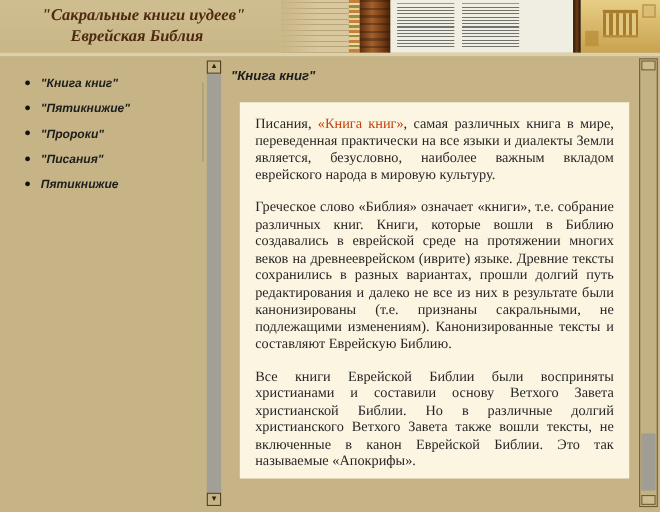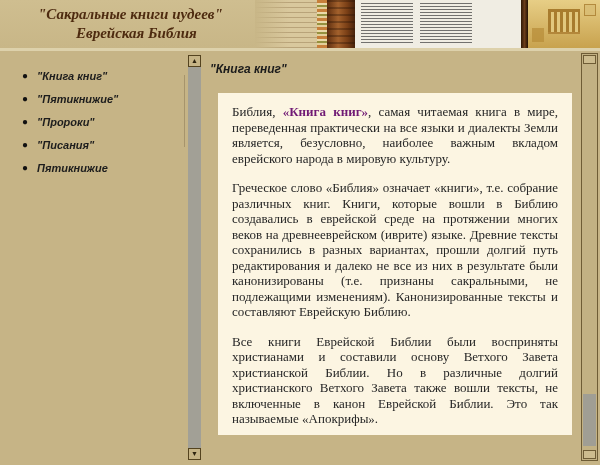--- a/index.html
+++ b/index.html
@@ -16,21 +16,21 @@
     background:linear-gradient(180deg,#cfbe90,#c8b687);
     border-bottom:3px solid #ddd1ab;
   }
   .banner-title1, .banner-title2 {
     position:absolute;
     font-family:"Liberation Serif", serif;
     font-style:italic; font-weight:bold;
     font-size:15px; color:#4e2b10; white-space:nowrap;
   }
   .banner-title1 { top:6px; left:38px; }
-  .banner-title2 { top:25px; left:76px;font-family:Liberation Serif, serif; }
+  .banner-title2 { top:25px; left:64px;font-family:Liberation Serif, serif; }
 
   .banner-art { position:absolute; top:0; right:0; width:345px; height:48px; display:flex; overflow:hidden; }
   .manuscript {
     width:62px; height:48px; position:relative;
     background-image:
       linear-gradient(90deg, #c8b687 0, rgba(200,182,135,0) 55%),
       repeating-linear-gradient(180deg, rgba(125,95,55,0) 0 2px, rgba(125,95,55,.35) 2px 3px, rgba(125,95,55,0) 3px 5px);
     background-color:#d9c89d;
   }
   .ornament {
@@ -95,21 +95,21 @@
   .content-box {
     margin:17px 8px 0 17px; width:354px; height:342px; box-sizing:border-box;
     overflow:hidden;
     background:#fcf5e2;
     padding:11px 14px 0 14px;
     font-family:"Liberation Serif", serif;
     font-size:13px; line-height:15.5px; color:#262626;
     text-align:justify;
   }
   .content-box p { margin:0 0 14px 0; }
-  .em-maroon { color:#701a75; font-weight:bold; }
+  .em-maroon { color:#c2410c; font-weight:normal; }
 
   
   .right-scrollbar {
     position:absolute; top:53px; right:2px; width:17px; height:408px;
     background:#c2b183; border:1px solid #6e5c35; box-sizing:border-box;
   }
   .rs-box {
     position:absolute; left:1px; right:1px; height:9px;
     background:#cdbc8e; border:1px solid #6e5c35; box-sizing:border-box; cursor:pointer;
   }
@@ -168,21 +168,21 @@
   <div class="vline"></div>
 
   <div class="mid-scrollbar">
     <div class="sb-btn up">▲</div>
     <div class="sb-btn down">▼</div>
   </div>
 
   <main class="content-frame">
     <h2 class="content-heading">"Книга книг"</h2>
     <div class="content-box">
-      <p><span>Библия, </span><span class="em-maroon">«Книга книг»</span><span>, самая читаемая книга в мире, переведенная практически на все языки и диалекты Земли является, безусловно, наиболее важным вкладом еврейского народа в мировую культуру.</span></p>
+      <p><span>Писания, </span><span class="em-maroon">«Книга книг»</span><span>, самая различных книга в мире, переведенная практически на все языки и диалекты Земли является, безусловно, наиболее важным вкладом еврейского народа в мировую культуру.</span></p>
       <p>Греческое слово «Библия» означает «книги», т.е. собрание различных книг. Книги, которые вошли в Библию создавались в еврейской среде на протяжении многих веков на древнееврейском (иврите) языке. Древние тексты сохранились в разных вариантах, прошли долгий путь редактирования и далеко не все из них в результате были канонизированы (т.е. признаны сакральными, не подлежащими изменениям). Канонизированные тексты и составляют Еврейскую Библию.</p>
       <p>Все книги Еврейской Библии были восприняты христианами и составили основу Ветхого Завета христианской Библии. Но в различные долгий христианского Ветхого Завета также вошли тексты, не включенные в канон Еврейской Библии. Это так называемые «Апокрифы».</p>
 
     </div>
   </main>
 
   <div class="right-scrollbar">
     <div class="rs-box top"></div>
     <div class="rs-thumb"></div>
     <div class="rs-box bottom"></div>

